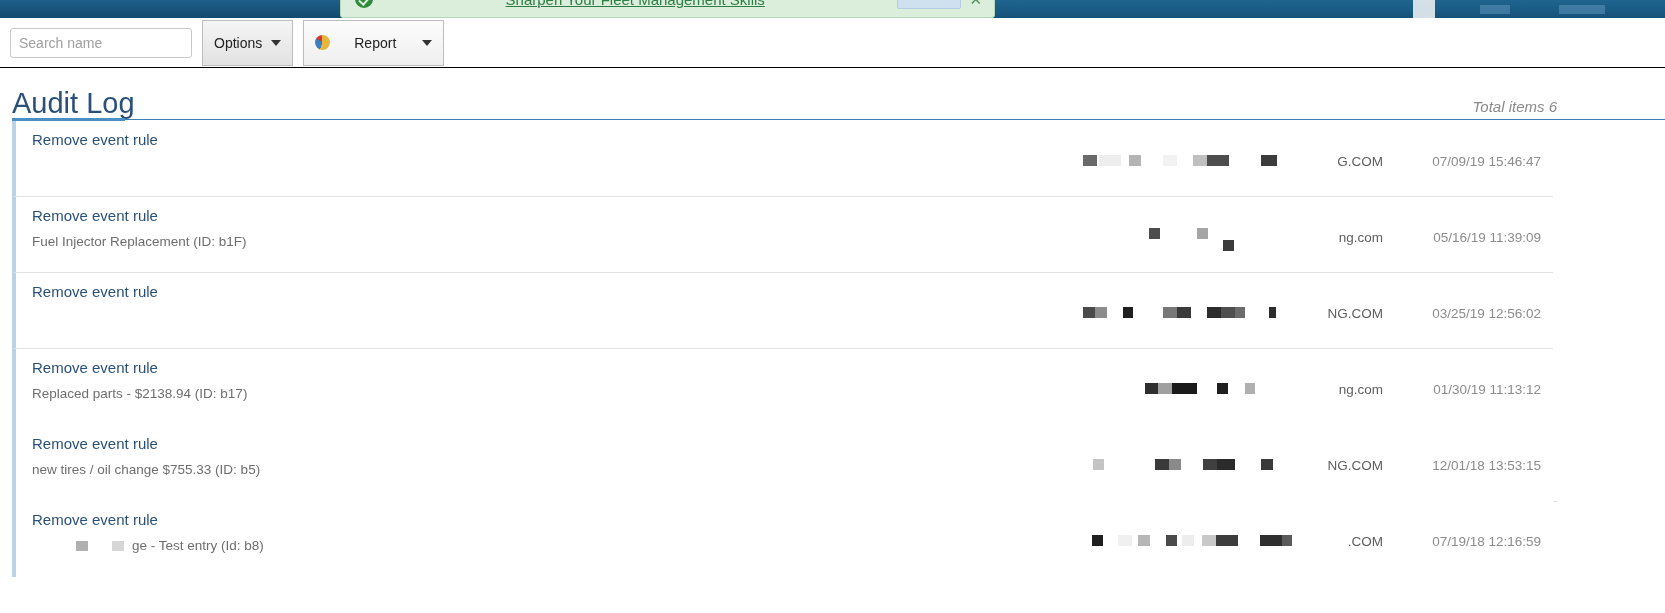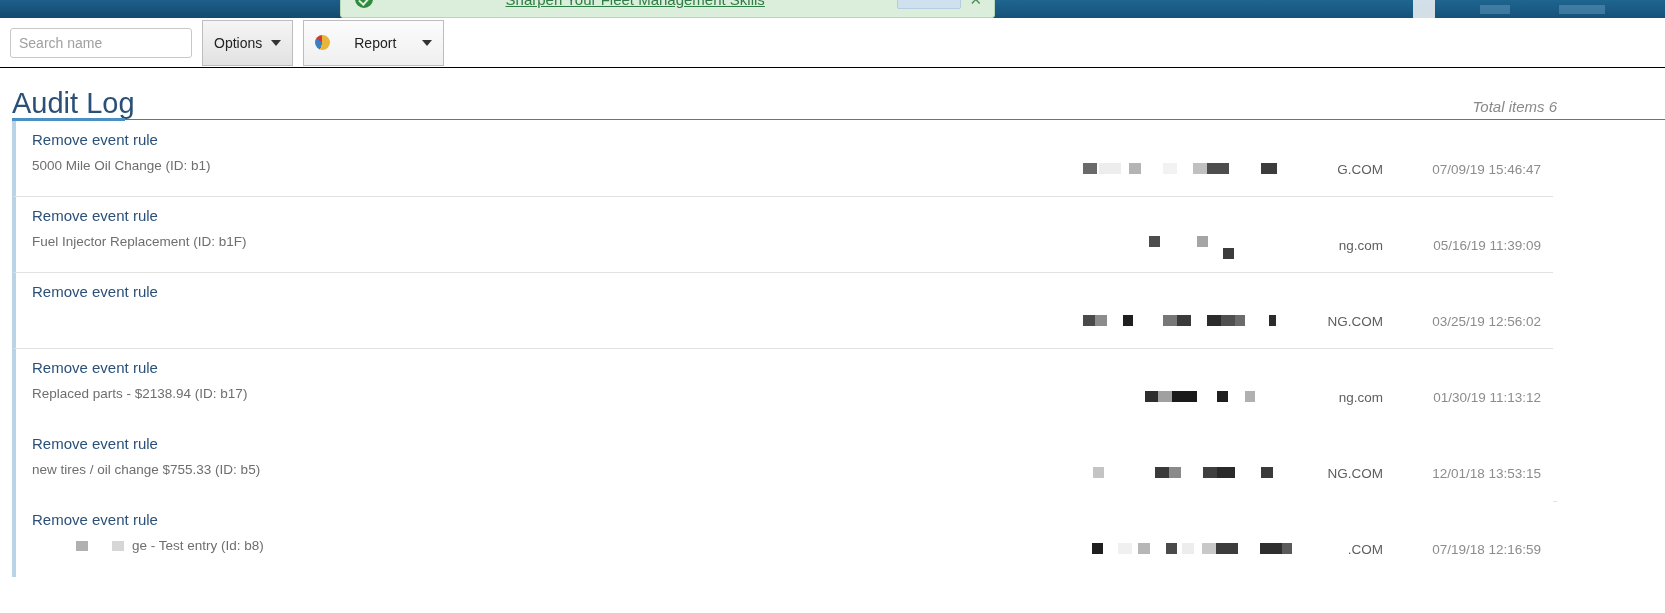--- a/index.html
+++ b/index.html
@@ -146,21 +146,21 @@
   .row-action {
     font-size: 15px; color: #2a5078;
     cursor: pointer; line-height: 18px;
   }
   .row-desc {
     font-size: 13.5px; color: #6e6e6e;
     margin-top: 9px; line-height: 16px;
     display: flex; align-items: center; gap: 0;
   }
   .row-right {
-    position: absolute; right: 0; top: 16px;
+    position: absolute; right: 0; top: 8px;
     height: 64px; width: 470px;
     display: flex; align-items: center;
     justify-content: flex-end;
     padding-right: 12px;
   }
   .redact-group {
     display: flex; align-items: center;
     height: 22px; position: relative; width: 250px;
   }
   .redact {
@@ -220,23 +220,20 @@
 <div class="page-head">
   <div class="page-title">Audit Log</div>
   <div class="total-items">Total items 6</div>
 </div>
 <div class="title-underline"></div>
 <div class="head-rule"></div>
 
 <div class="list" id="audit-list">
     <div class="row">
       <div class="row-action">Remove event rule</div>
-      <div class="row-desc">
-        <span>5000 Mile Oil Change (ID: b1)</span>
-      </div>
       <div class="row-right">
         <div class="redact-group">
           <span class="redact" style="left: 0px; width: 14px; background: rgb(106, 106, 106); top: 5px;"></span>
           <span class="redact" style="left: 16px; width: 22px; background: rgb(237, 237, 237); top: 5px;"></span>
           <span class="redact" style="left: 46px; width: 12px; background: rgb(180, 180, 180); top: 5px;"></span>
           <span class="redact" style="left: 80px; width: 14px; background: rgb(242, 242, 242); top: 5px;"></span>
           <span class="redact" style="left: 110px; width: 14px; background: rgb(192, 192, 192); top: 5px;"></span>
           <span class="redact" style="left: 124px; width: 22px; background: rgb(77, 77, 77); top: 5px;"></span>
           <span class="redact" style="left: 178px; width: 16px; background: rgb(60, 60, 60); top: 5px;"></span>
         </div>

